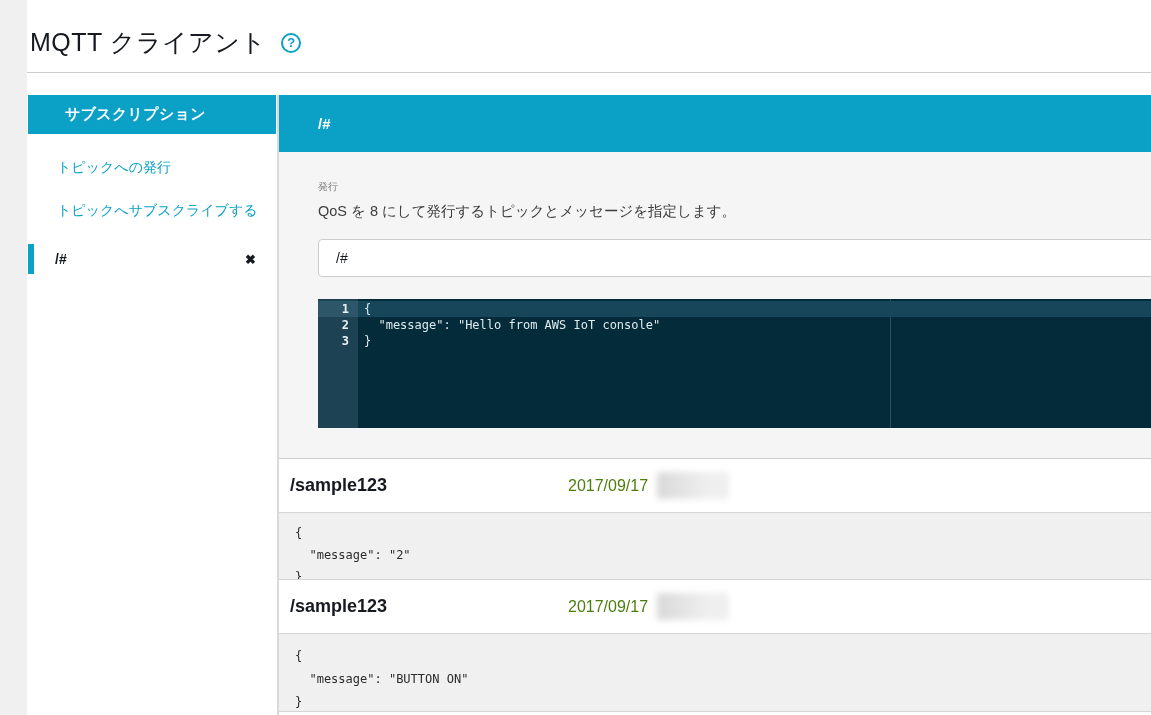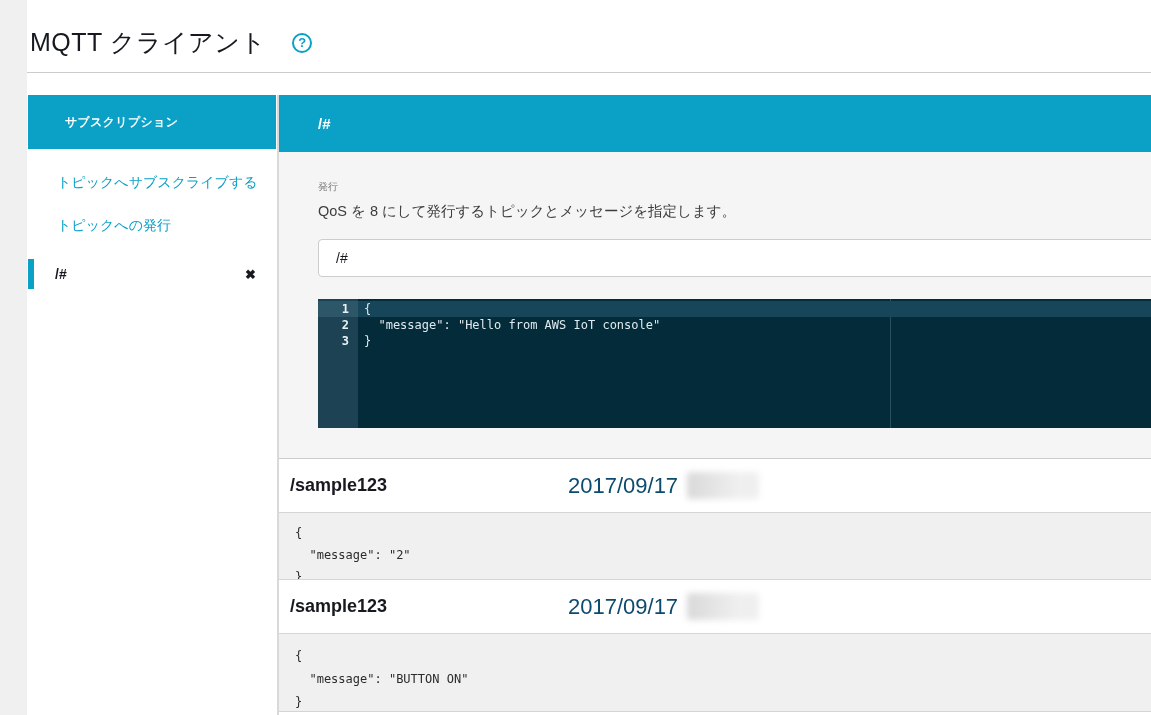--- a/index.html
+++ b/index.html
@@ -4,34 +4,34 @@
 <style>
   * { margin:0; padding:0; box-sizing:border-box; }
   html,body { background:#fff; }
   .page {
     position:relative; width:1151px; height:715px; overflow:hidden;
     background:#fff; font-family:"Liberation Sans", sans-serif;
   }
   .left-gutter { position:absolute; left:0; top:0; width:27px; height:100%; background:#f0f0f0; }
 
   
-  .app-title { position:absolute; left:30px; top:26px; display:flex; align-items:center; gap:26px; }
+  .app-title { position:absolute; left:30px; top:26px; display:flex; align-items:center; gap:15px; }
   .app-title .title-text { font-size:25px; color:#16191f; letter-spacing:0.5px; }
   .help-icon {
     width:20px; height:20px; border:2px solid #0ba0c6; border-radius:50%;
     color:#0ba0c6; font-size:13px; font-weight:bold;
     display:flex; align-items:center; justify-content:center; cursor:pointer;
   }
   .title-divider { position:absolute; left:27px; right:0; top:72px; height:1px; background:#ccc; }
 
   
   .sidebar { position:absolute; left:28px; top:95px; width:248px; bottom:0; background:#fff; }
   .panel-divider { position:absolute; left:277px; top:95px; width:2px; bottom:0; background:#d9d9d9; }
   .sidebar-header {
-    height:54px; background:#0ba0c6; color:#fff; font-weight:bold; font-size:12px;
+    height:39px; background:#0ba0c6; color:#fff; font-weight:bold; font-size:15px;
     display:flex; align-items:center; padding-left:37px; letter-spacing:0.3px;
   }
   .sidebar-body { padding-top:24px; }
   .sidebar-link {
     display:block; margin:0 0 24px 29px; color:#0ba0c6; font-size:14px;
     text-decoration:none; cursor:pointer; line-height:19px;
   }
   .sub-item { position:relative; height:30px; display:flex; align-items:center; margin-top:18px; cursor:pointer; }
   .sub-item .sel-bar { position:absolute; left:0; top:0; bottom:0; width:6px; background:#0ba0c6; }
   .sub-item .sub-topic { margin-left:27px; font-weight:bold; font-size:14px; color:#16191f; }
@@ -63,21 +63,21 @@
   .ed-row { display:flex; height:16px; line-height:16px; }
   .ed-gutter { flex:none; width:40px; color:#e8f1f5; text-align:right; padding-right:9px; font-weight:bold; }
   .ed-code { flex:1; color:#dfeaee; white-space:pre; padding-left:6px; }
   .ed-row.active .ed-gutter { background:#2d5668; }
   .ed-row.active .ed-code { background:#17455a; }
 
   
   .messages { border-top:1px solid #ccc; }
   .msg-header { height:54px; background:#fff; border-bottom:1px solid #d5d5d5; display:flex; align-items:center; }
   .msg-topic { margin-left:11px; width:278px; font-size:18px; font-weight:bold; color:#16191f; }
-  .msg-date { font-size:22px; color:#0c4a6e; }
+  .msg-date { font-size:16px; color:#4d7c0f; }
   .msg-blur {
     width:72px; height:27px; margin-left:9px; border-radius:3px;
     background:linear-gradient(90deg,#d9d9d9,#efefef 70%); filter:blur(3px);
   }
   .msg-body {
     height:67px; background:#f0f0f0; border-bottom:1px solid #d5d5d5;
     padding:9px 0 0 16px; font-family:"DejaVu Sans Mono", monospace;
     font-size:12px; color:#2b2b2b; overflow:hidden;
   }
   .msg-body .body-line { white-space:pre; line-height:22px; }
@@ -92,22 +92,22 @@
 
   <div class="app-title">
     <span class="title-text">MQTT クライアント</span>
     <span class="help-icon">?</span>
   </div>
   <div class="title-divider"></div>
 
   <div class="sidebar">
     <div class="sidebar-header">サブスクリプション</div>
     <div class="sidebar-body">
+      <a class="sidebar-link">トピックへの発行</a>
       <a class="sidebar-link">トピックへサブスクライブする</a>
-      <a class="sidebar-link">トピックへの発行</a>
       <div class="sub-item">
         <span class="sel-bar"></span>
         <span class="sub-topic">/#</span>
         <span class="close-x">✖</span>
       </div>
     </div>
   </div>
   <div class="panel-divider"></div>
 
   <div class="main">

